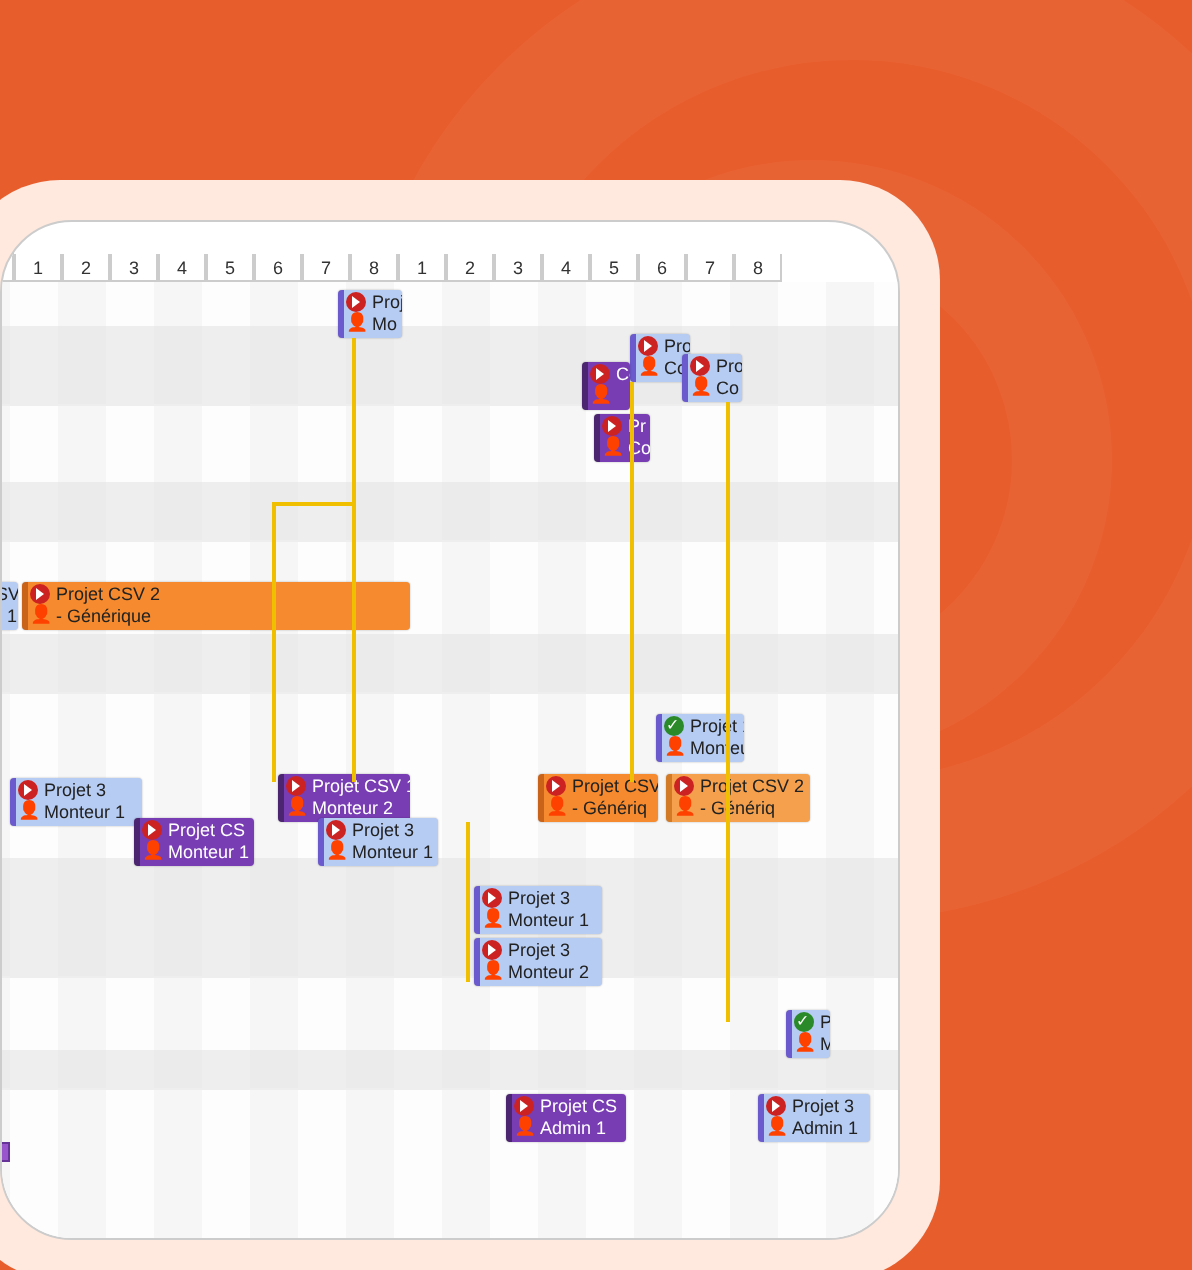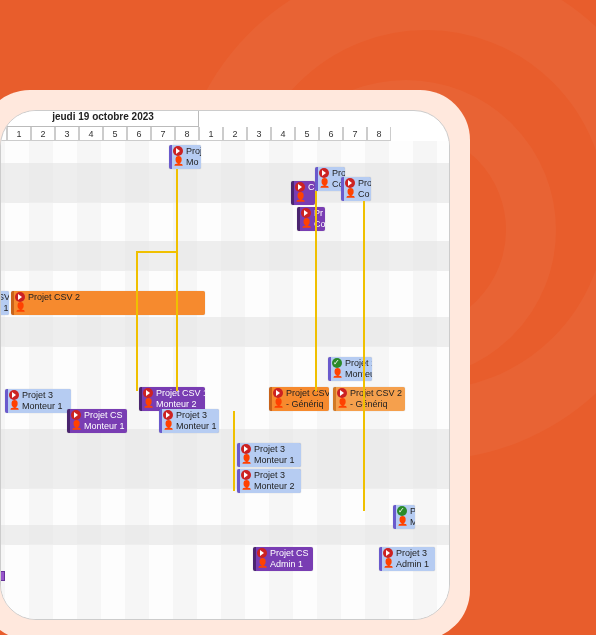--- a/index.html
+++ b/index.html
@@ -137,21 +137,20 @@
 <body>
 
 <div class="swirl"></div>
 <div class="swirl2"></div>
 
 <div class="window-wrap">
   <div class="window">
     <div class="timeline">
 
       <div class="day-header" style="left:0;width:26px">octobr</div>
-      <div class="day-header" style="left:26px;width:192px">jeudi 19 octobre 2023</div>
 
       <div class="hour-row">
         <div class="hour-cell" style="left:2px">8</div>
         <div class="hour-cell" style="left:26px">1</div>
         <div class="hour-cell" style="left:50px">2</div>
         <div class="hour-cell" style="left:74px">3</div>
         <div class="hour-cell" style="left:98px">4</div>
         <div class="hour-cell" style="left:122px">5</div>
         <div class="hour-cell" style="left:146px">6</div>
         <div class="hour-cell" style="left:170px">7</div>
@@ -209,20 +208,21 @@
           <div class="task c-purple" style="left: 316px; top: 96px; width: 28px;">
             <span class="icon ic-play"></span>
             <span class="icon2 ic-user"></span>
             <div>Pr</div>
             <div>Co</div>
           </div>
           <div class="task c-orange" style="left: 30px; top: 180px; width: 194px;">
             <span class="icon ic-play"></span>
             <span class="icon2 ic-user"></span>
             <div>Projet CSV 2</div>
+            <div>- Générique</div>
           </div>
           <div class="task c-blue" style="left: 0px; top: 180px; width: 28px;">
             <div>SV 1</div>
             <div>r 1</div>
           </div>
           <div class="task c-blue" style="left: 334px; top: 246px; width: 44px; margin-left: 13px;">
             <span class="icon ic-check"></span>
             <span class="icon2 ic-user"></span>
             <div>Projet 1</div>
             <div>Monteur 1</div>

